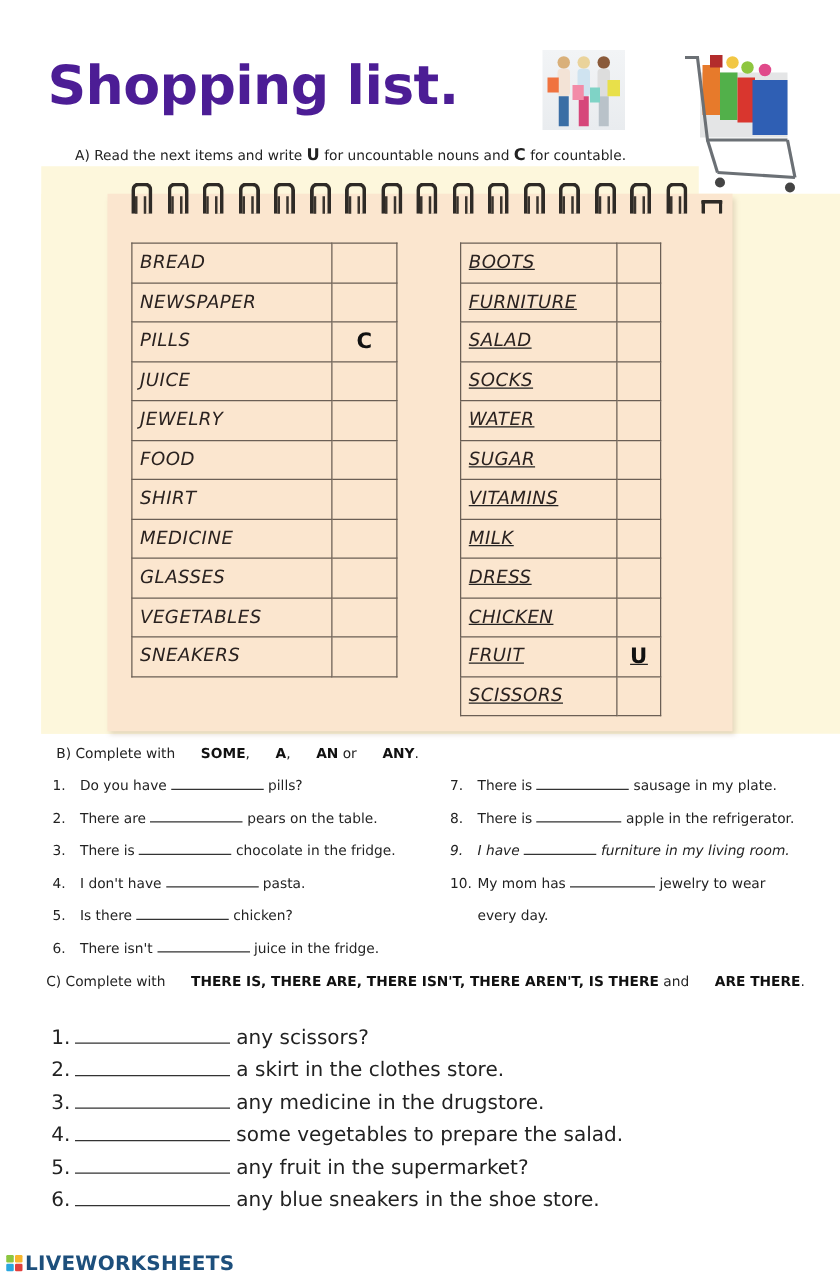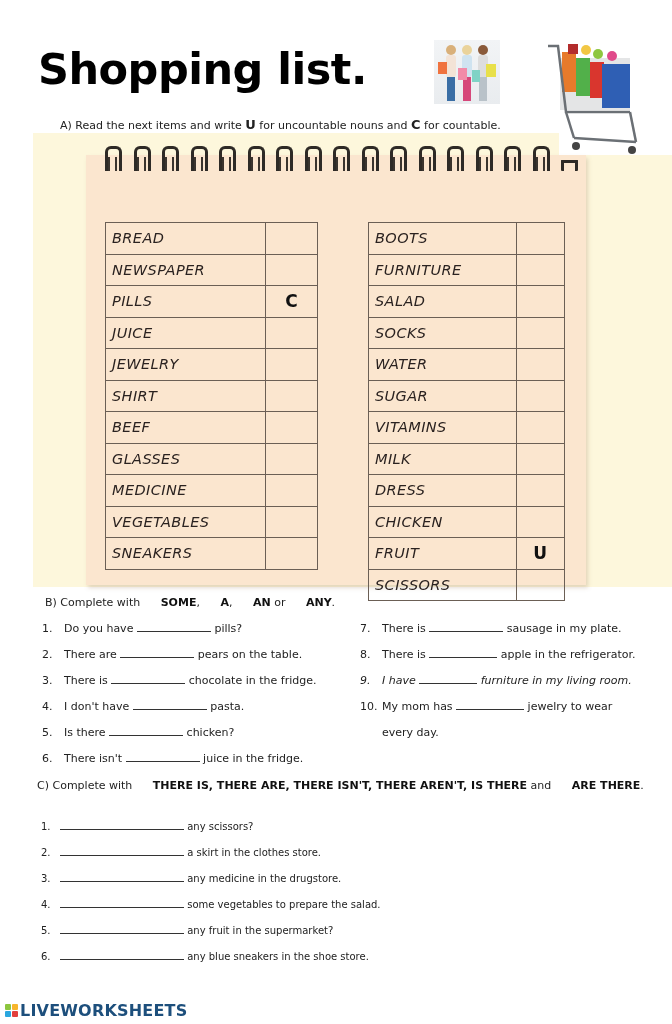--- a/index.html
+++ b/index.html
@@ -2,21 +2,21 @@
 <html><head>
 <meta charset="utf-8">
 <style>
   * { box-sizing: border-box; margin: 0; padding: 0; }
   html, body { width: 672px; height: 1024px; background: #ffffff; overflow: hidden; }
   body { position: relative; font-family: "DejaVu Sans", sans-serif; color: #222; }
 
   .title {
     position: absolute; left: 38px; top: 44px;
     font-family: "DejaVu Sans", sans-serif; font-weight: bold;
-    font-size: 43px; color: #000000; letter-spacing: -0.5px;
+    font-size: 43px; color: #4c1d95; letter-spacing: -0.5px;
   }
 
   .people-pic {
     position: absolute; left: 434px; top: 40px; width: 66px; height: 64px;
     background: linear-gradient(180deg, #f2f4f6 0%, #e9ecef 100%);
     overflow: hidden;
   }
   .cart-pic {
     position: absolute; left: 546px; top: 42px; width: 92px; height: 114px;
   }
@@ -51,45 +51,44 @@
     content: ""; position: absolute; left: 4px; bottom: 0; width: 5px; height: 14px;
     border-left: 2px solid #3b342e; border-right: 2px solid #3b342e;
   }
   .ring.small { height: 10px; }
   .ring.small::before { height: 8px; border-radius: 1px; }
   .ring.small::after { display:none; }
 
   table.items {
     position: absolute; border-collapse: collapse;
     font-family: "DejaVu Sans", sans-serif;
-    margin-top: 28px;
   }
   table.items td {
     border: 1px solid #6b5f55; height: 31.5px; font-size: 14.5px;
     color: #2a2220; letter-spacing: 0.4px; font-style: italic;
     padding-left: 6px; font-weight: normal;
   }
   table.items td.ans {
     width: 52px; text-align: center; font-style: normal; font-weight: bold;
     font-size: 17px; padding-left: 0; color: #111;
   }
   #tbl-left { left: 105px; top: 194px; width: 213px; }
   #tbl-left td.word { width: 161px; }
-  #tbl-right { left: 368px; top: 194px; width: 197px; }
+  #tbl-right { left: 368px; top: 194px; width: 161px; text-decoration: underline; }
   #tbl-right td.word { width: 154px; }
 
   .section-b-title { position: absolute; left: 45px; top: 596px; font-size: 11px; }
   .section-b-title b, .section-c-title b { font-weight: bold; color: #111; padding-left: 17px; }
 
   .b-item { position: absolute; font-size: 11px; white-space: nowrap; }
   .b-item .num { display: inline-block; width: 22px; }
   .blank { display: inline-block; border-bottom: 1px solid #333; height: 10px; vertical-align: baseline; }
 
   .section-c-title { position: absolute; left: 37px; top: 779px; font-size: 11px; }
-  .c-item { position: absolute; left: 41px; font-size: 10px; white-space: nowrap; }
+  .c-item { position: absolute; left: 41px; font-size: 16px; white-space: nowrap; }
   .c-item .num { display: inline-block; width: 19px; }
 
   .footer {
     position: absolute; left: 5px; top: 1001px; display: flex; align-items: center;
   }
   .logo-squares { display: grid; grid-template-columns: 6px 6px; grid-template-rows: 6px 6px; gap: 1px; margin-right: 2px; }
   .logo-squares span { display: block; width: 6px; height: 6px; border-radius: 1px; }
   .logo-text { font-weight: bold; font-size: 16px; color: #1d4f7c; letter-spacing: 0.2px; }
 </style>
 </head>
@@ -179,33 +178,33 @@
       </tr>
     <tr>
         <td class="word">JUICE</td>
         <td class="ans"></td>
       </tr>
     <tr>
         <td class="word">JEWELRY</td>
         <td class="ans"></td>
       </tr>
     <tr>
+        <td class="word">FOOD</td>
+        <td class="ans"></td>
+      </tr>
+    <tr>
         <td class="word">SHIRT</td>
         <td class="ans"></td>
       </tr>
     <tr>
-        <td class="word">BEEF</td>
+        <td class="word">MEDICINE</td>
         <td class="ans"></td>
       </tr>
     <tr>
         <td class="word">GLASSES</td>
-        <td class="ans"></td>
-      </tr>
-    <tr>
-        <td class="word">MEDICINE</td>
         <td class="ans"></td>
       </tr>
     <tr>
         <td class="word">VEGETABLES</td>
         <td class="ans"></td>
       </tr>
     <tr>
         <td class="word">SNEAKERS</td>
         <td class="ans"></td>
       </tr>

